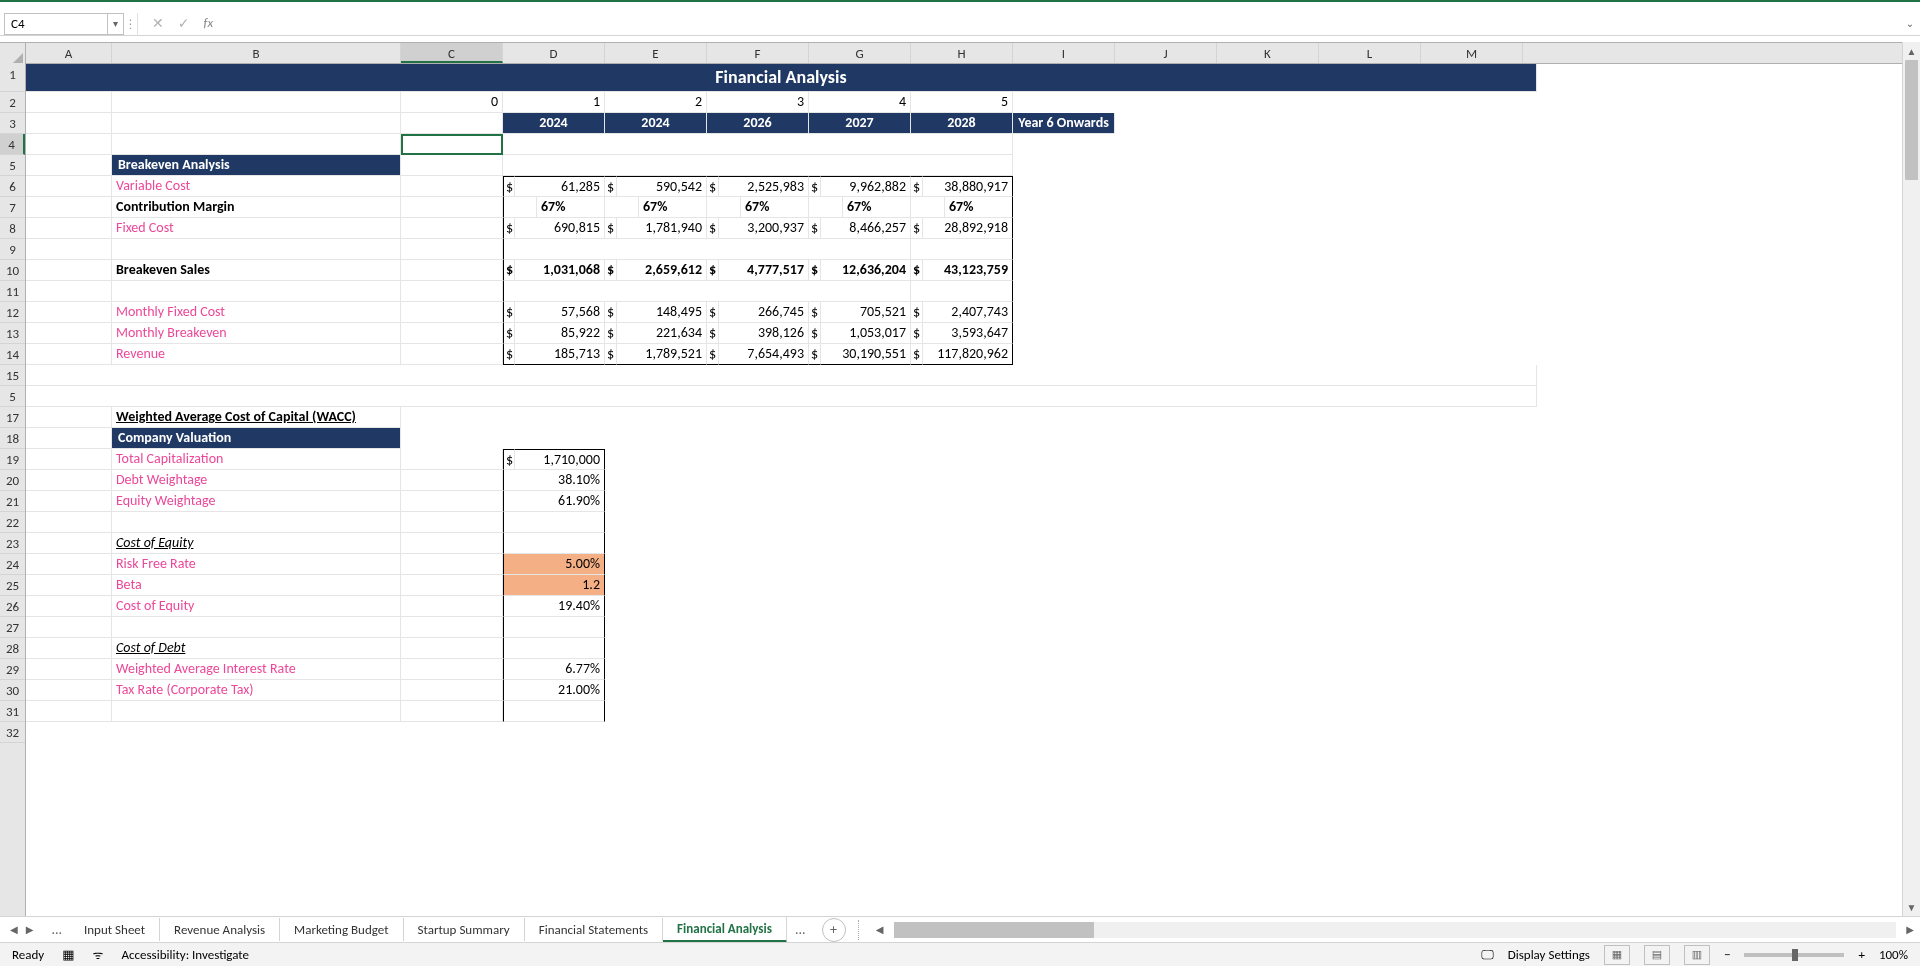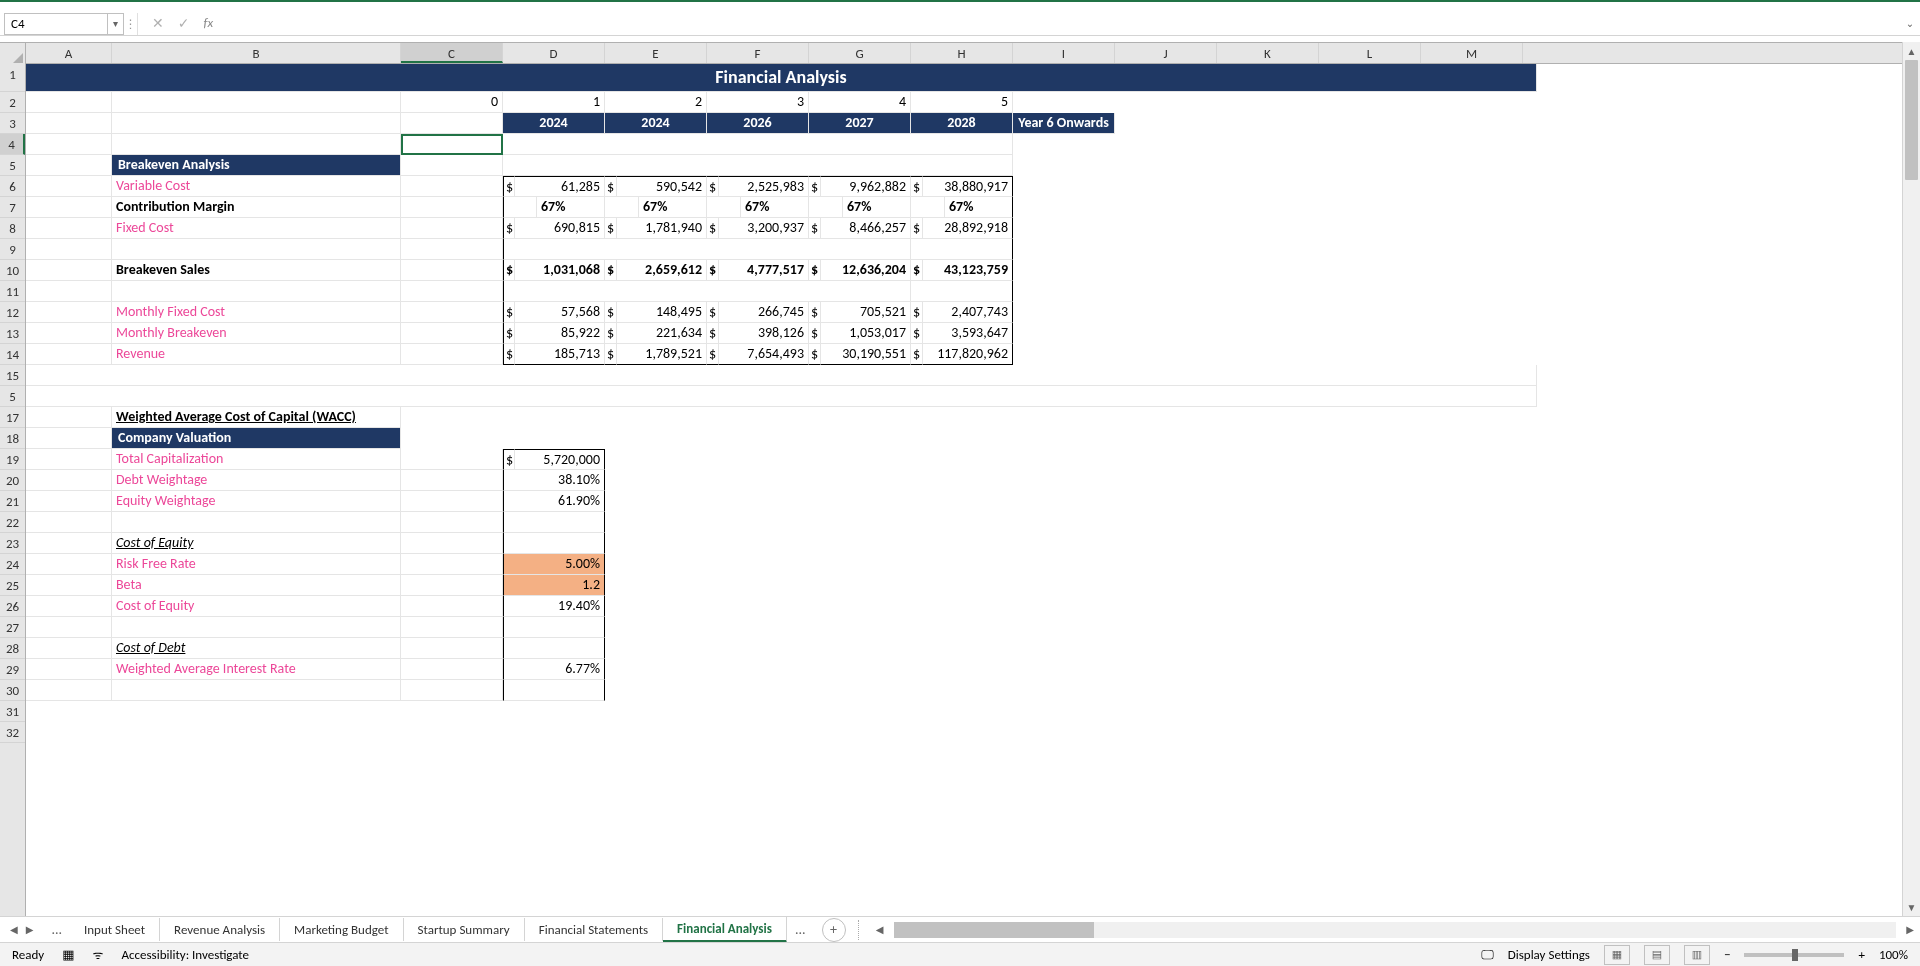--- a/index.html
+++ b/index.html
@@ -337,21 +337,21 @@
   <div class="grid-row">
     <div class="cell" style="width:86px"></div>
     <div class="cell section-header" style="width:289px">Company Valuation</div>
   </div>
 
   <div class="grid-row">
     <div class="cell" style="width:86px"></div>
     <div class="cell label" style="width:289px">Total Capitalization</div>
     <div class="cell" style="width:102px"></div>
     <div class="cell border-box-top border-box-left" style="width:12px;padding:0 2px">$</div>
-      <div class="cell num border-box-top border-box-right" style="width:90px">5,720,000</div>
+      <div class="cell num border-box-top border-box-right" style="width:90px">1,710,000</div>
   </div>
 
   <div class="grid-row">
     <div class="cell" style="width:86px"></div>
     <div class="cell label" style="width:289px">Debt Weightage</div>
     <div class="cell" style="width:102px"></div>
     <div class="cell num border-box-left border-box-right" style="width:102px">38.10%</div>
   </div>
 
   <div class="grid-row">
@@ -411,20 +411,26 @@
     <div class="cell border-box-left border-box-right" style="width:102px"></div>
   </div>
 
   <div class="grid-row">
     <div class="cell" style="width:86px"></div>
     <div class="cell label" style="width:289px">Weighted Average Interest Rate</div>
     <div class="cell" style="width:102px"></div>
     <div class="cell num border-box-left border-box-right" style="width:102px">6.77%</div>
   </div>
 
+  <div class="grid-row">
+    <div class="cell" style="width:86px"></div>
+    <div class="cell label" style="width:289px">Tax Rate (Corporate Tax)</div>
+    <div class="cell" style="width:102px"></div>
+    <div class="cell num border-box-left border-box-right" style="width:102px">21.00%</div>
+  </div>
 
   <div class="grid-row">
     <div class="cell" style="width:86px"></div>
     <div class="cell" style="width:289px"></div>
     <div class="cell" style="width:102px"></div>
     <div class="cell border-box-left border-box-right" style="width:102px"></div>
   </div>
 </div>
 
 <div class="vscroll">

